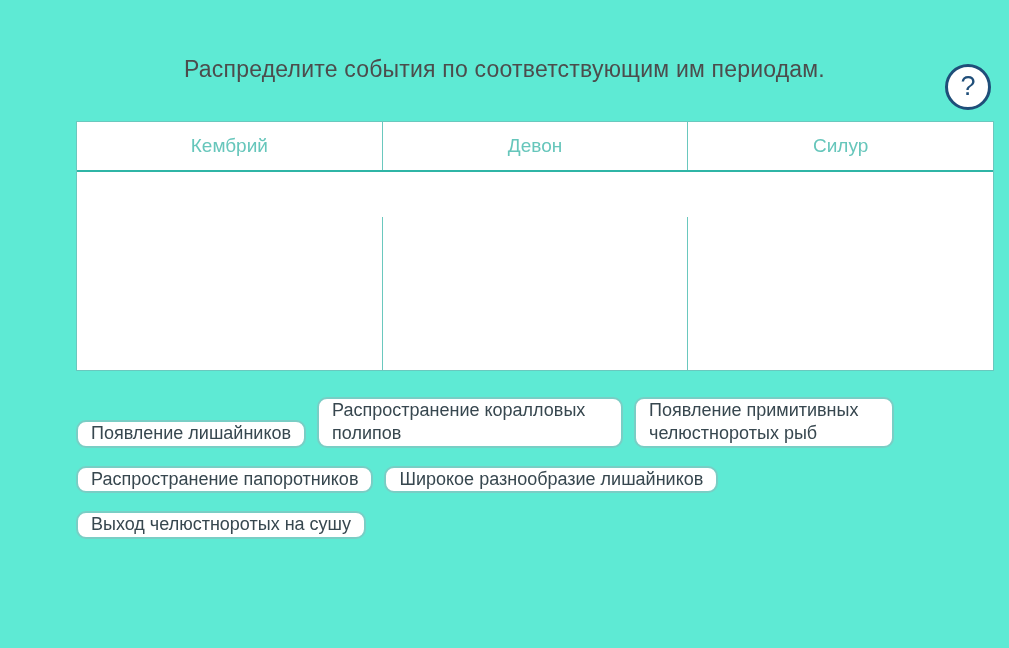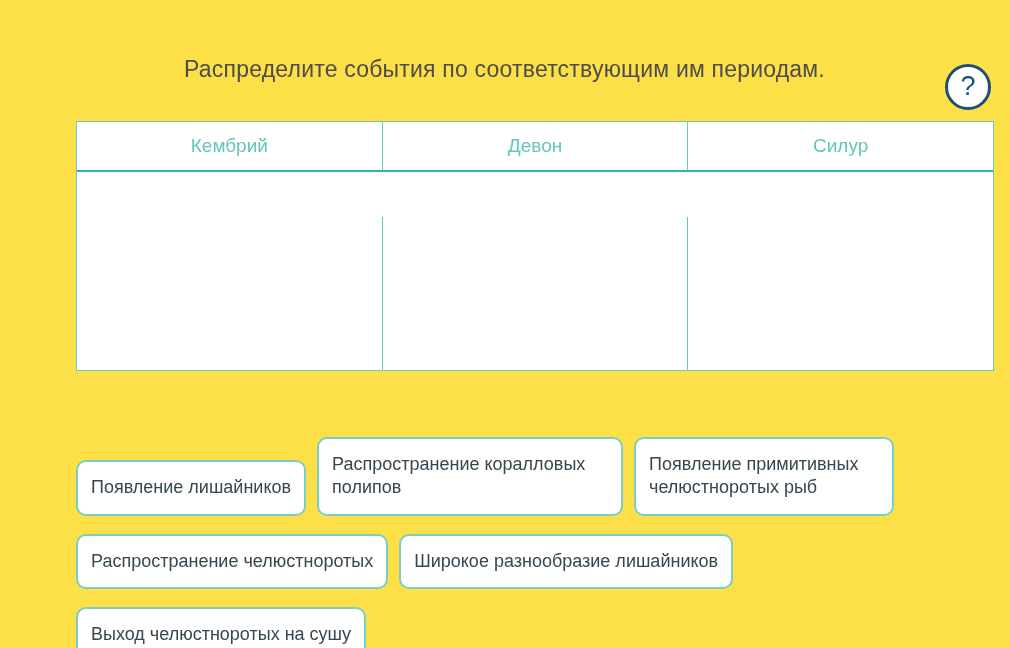--- a/index.html
+++ b/index.html
@@ -1,20 +1,20 @@
 <!DOCTYPE html>
 <html><head>
 <meta charset="utf-8">
 <style>
   html, body { margin: 0; padding: 0; background: #ffffff; }
   .stage {
     position: relative;
     width: 1009px;
     height: 648px;
-    background: #fde047;
+    background: #5eead4;
     font-family: "Liberation Sans", "DejaVu Sans", sans-serif;
     overflow: hidden;
   }
 
   
   .page-title {
     position: absolute;
     top: 56px;
     left: 0;
     width: 100%;
@@ -92,30 +92,30 @@
     display: flex;
     gap: 11px;
     align-items: flex-end;
     margin-bottom: 18px;
   }
   .chip {
     box-sizing: border-box;
     background: #ffffff;
     border: 2px solid #79cec5;
     border-radius: 10px;
-    padding: 14px 13px;
+    padding: 0 13px;
     font-size: 18px;
     line-height: 1.3;
     color: #37474f;
     cursor: grab;
     white-space: nowrap;
   }
   .chip.wrap { white-space: normal; }
   .chip.w-coral { width: 306px; }
-  .chip.w-fish  { width: 260px; margin-top: 40px; }
+  .chip.w-fish  { width: 260px; }
 </style>
 </head>
 <body>
 
 <div class="stage">
 
   <div class="page-title">Распределите события по соответствующим им периодам.</div>
 
   <div class="help-button">
     <span class="glyph">?</span>
@@ -134,21 +134,21 @@
     </div>
   </div>
 
   <div class="chips-area">
     <div class="chip-row">
       <div class="chip">Появление лишайников</div>
       <div class="chip wrap w-coral">Распространение коралловых полипов</div>
       <div class="chip wrap w-fish">Появление примитивных челюстноротых рыб</div>
     </div>
     <div class="chip-row">
-      <div class="chip">Распространение челюстноротых</div>
+      <div class="chip">Распространение папоротников</div>
       <div class="chip">Широкое разнообразие лишайников</div>
     </div>
     <div class="chip-row">
       <div class="chip">Выход челюстноротых на сушу</div>
     </div>
   </div>
 
 </div>
 
 </body></html>

